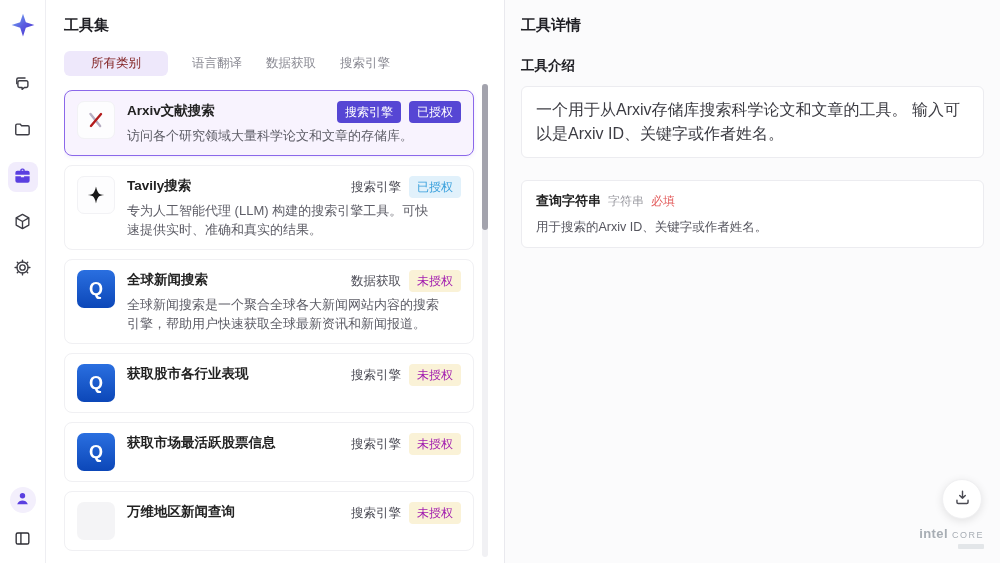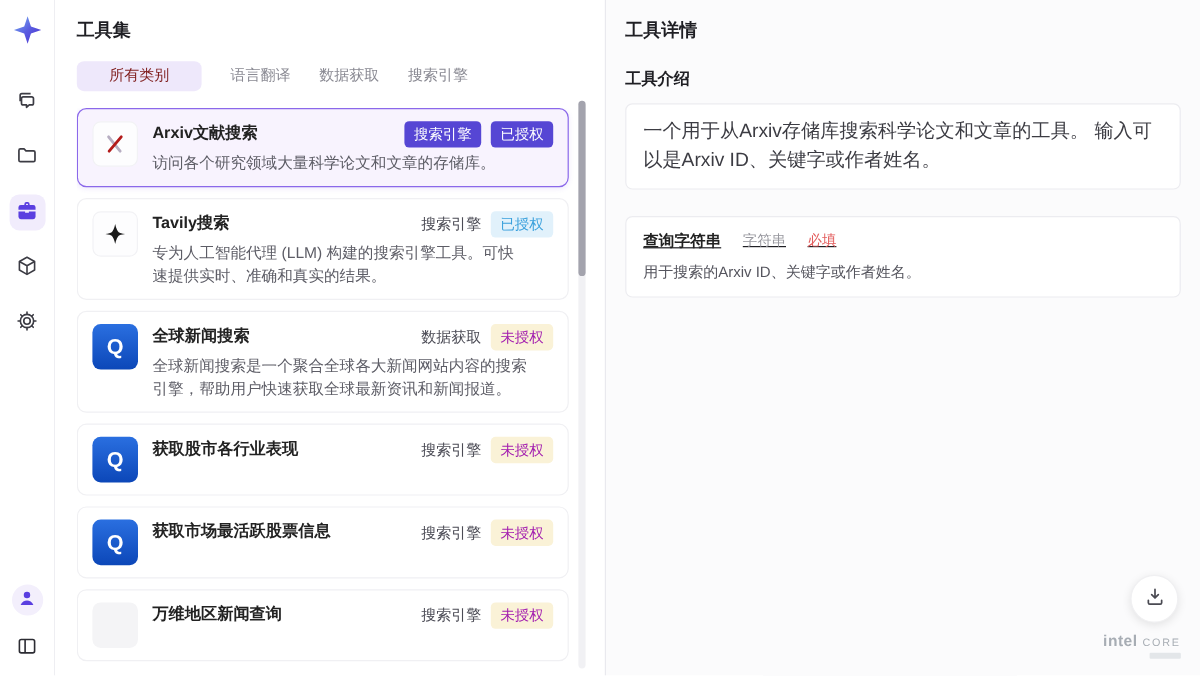--- a/index.html
+++ b/index.html
@@ -58,21 +58,21 @@
   .scrollbar-thumb { position:absolute; top:0; left:0; width:6px; height:146px;
     border-radius:3px; background:#a3a3ad; cursor:pointer; }
 
   
   .detail-panel { flex:1; background:#fbfbfc; padding:16px 16px 0; position:relative; }
   .detail-title { font-size:15px; font-weight:bold; margin-bottom:22px; }
   .section-heading { font-size:13.5px; font-weight:bold; margin-bottom:11px; }
   .info-box { background:#fff; border:1px solid #ececf0; border-radius:6px;
     padding:11px 14px; margin-bottom:22px; }
   .intro-text { font-size:16px; color:#3c3c43; line-height:1.5; }
-  .param-line { display:flex; align-items:flex-start; gap:18px;text-decoration:underline; }
+  .param-line { display:flex; align-items:flex-end; gap:7px; }
   .param-name { font-size:13px; font-weight:bold; color:#222; }
   .param-type { font-size:12px; color:#98989f; }
   .param-required { font-size:12px; color:#e35d5d; }
   .param-desc { font-size:12.5px; color:#55555e; margin-top:9px; }
 
   .download-fab { position:absolute; right:18px; bottom:44px; width:40px; height:40px;
     border-radius:50%; background:#fff; border:1px solid #f0f0f2;
     box-shadow:0 2px 8px rgba(0,0,0,.10); color:#4a4a52; display:flex; align-items:center;
     justify-content:center; cursor:pointer; }
   .download-fab svg { width:19px; height:19px; }

